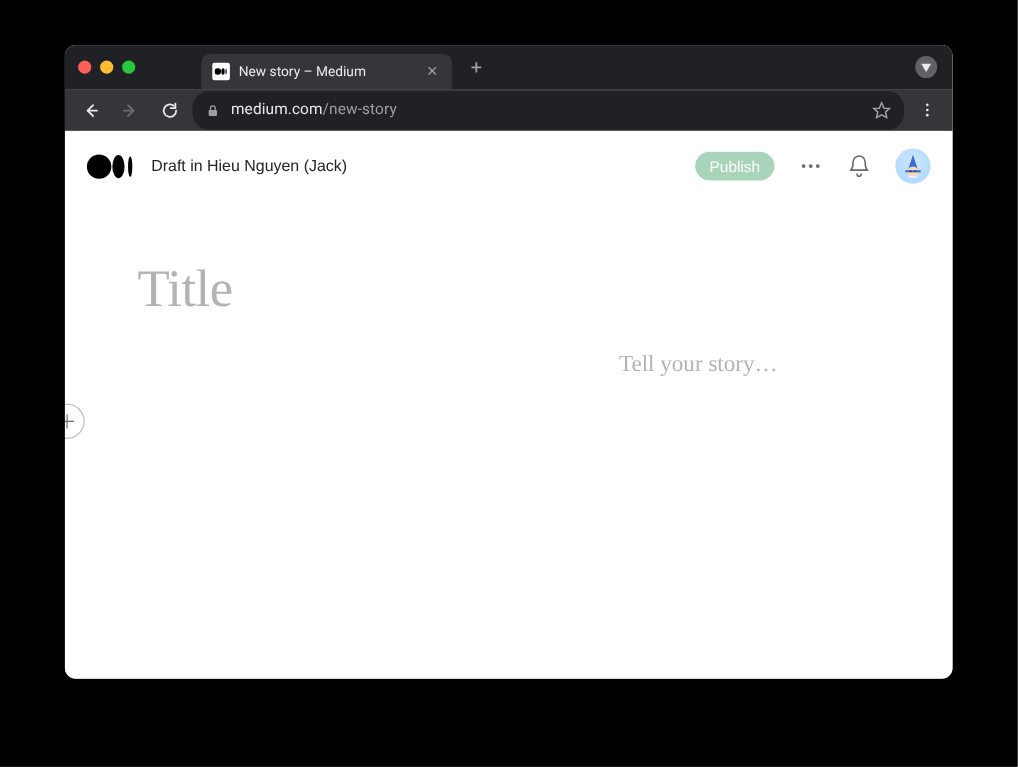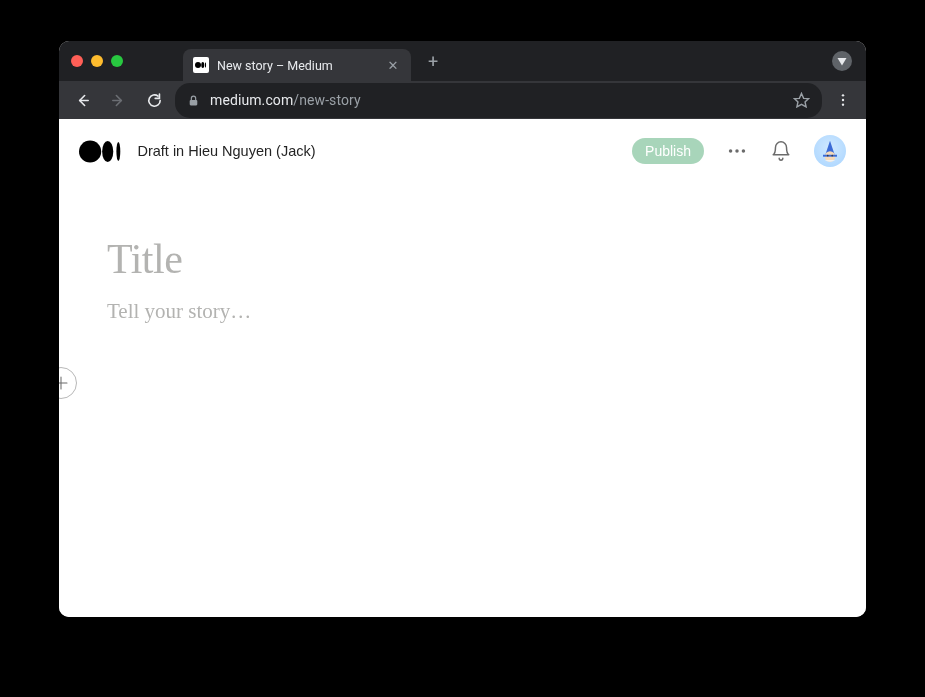--- a/index.html
+++ b/index.html
@@ -127,27 +127,27 @@
     display:flex; align-items:flex-end; justify-content:center;
   }
   .avatar svg { width:28px; height:28px; }
 
   .editor {
     position:relative;
     padding: 52px 0 0 48px;
   }
   .editor .title-field {
     font-family: Georgia, "Times New Roman", serif;
-    font-size:42px; color:#b3b3b1; letter-spacing:-0.5px;
-    outline:none; border:none; width:600px; background:transparent;
+    font-size:48px; color:#b3b3b1; letter-spacing:-0.5px;
+    outline:none; border:none; width:600px; background:transparent;margin-left:18px;
   }
   .editor .body-field {
     font-family: Georgia, "Times New Roman", serif;
-    font-size:21px; color:#b3b3b1; margin-top:16px;
-    outline:none; border:none; width:600px; background:transparent;
+    font-size:21px; color:#b3b3b1; margin-top:28px;
+    outline:none; border:none; width:600px; background:transparent;text-align:right;
   }
   ::placeholder { color:#b3b3b1; opacity:1; }
 
   .plus-handle {
     position:absolute;
     left:-14px;
     top:248px;
     width:32px; height:32px; border:1px solid #b8b8b8; border-radius:50%;
     display:flex; align-items:center; justify-content:center;
     background:#fff; color:#6b6b6b; cursor:pointer;

